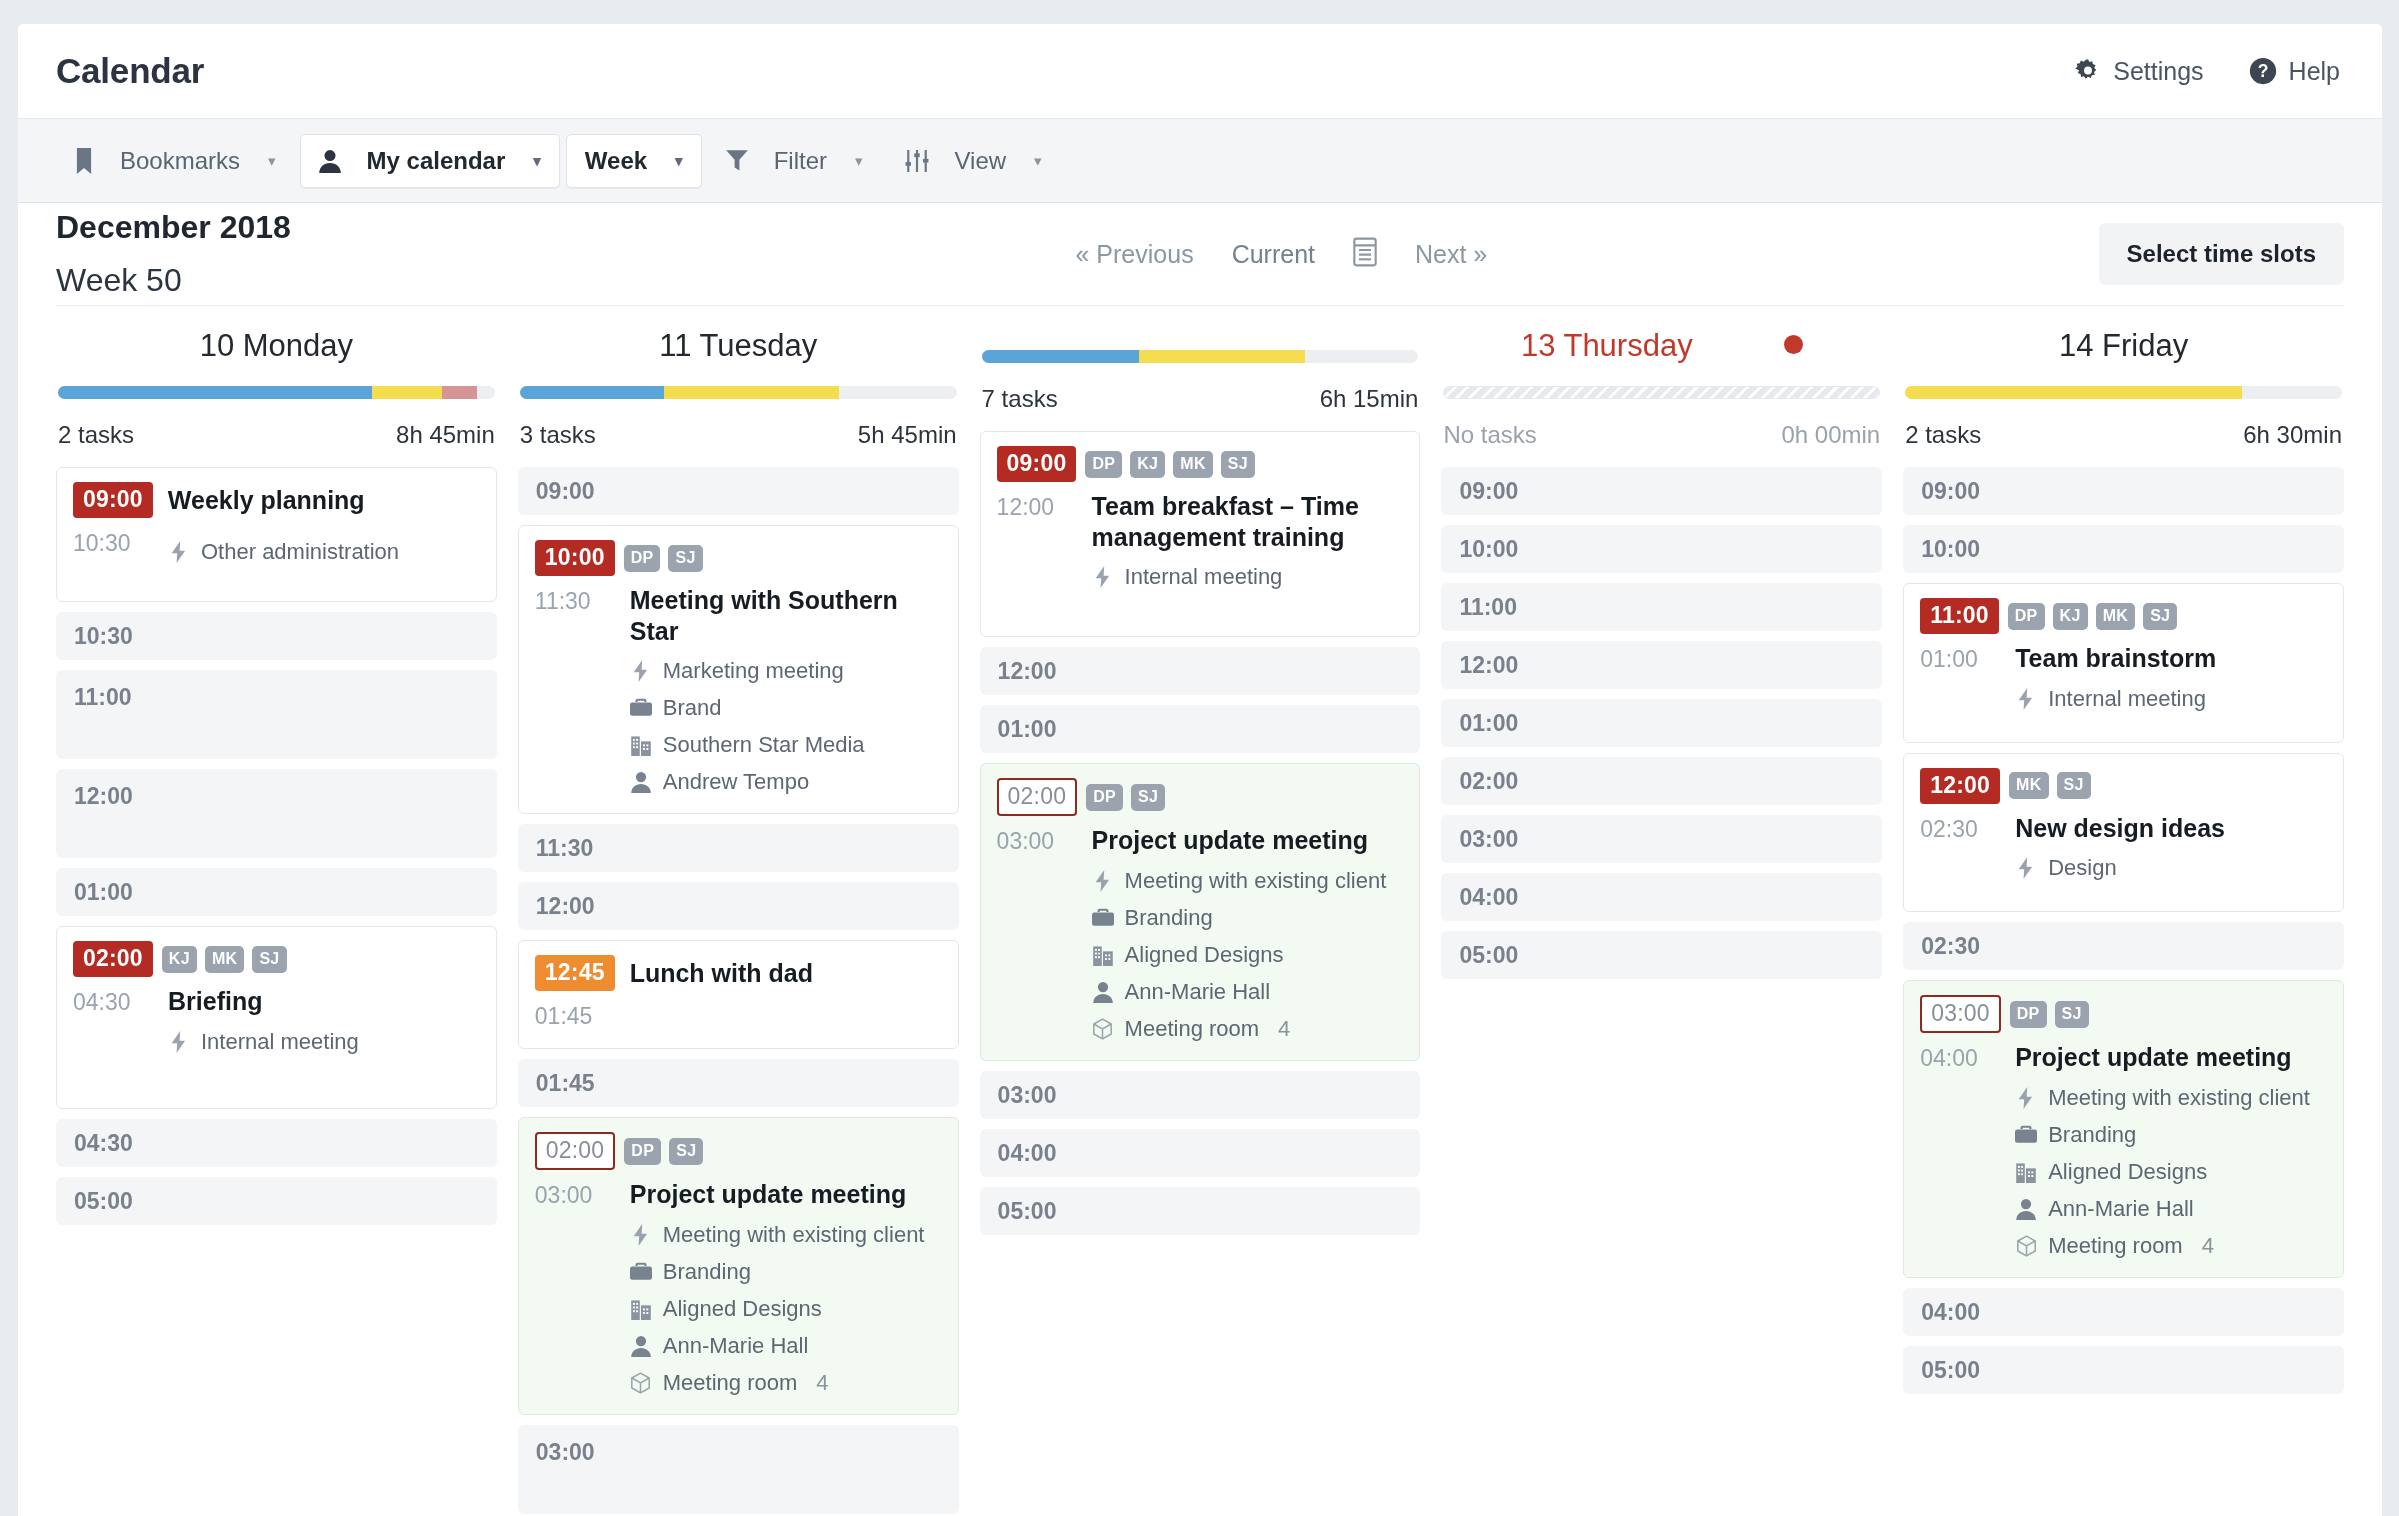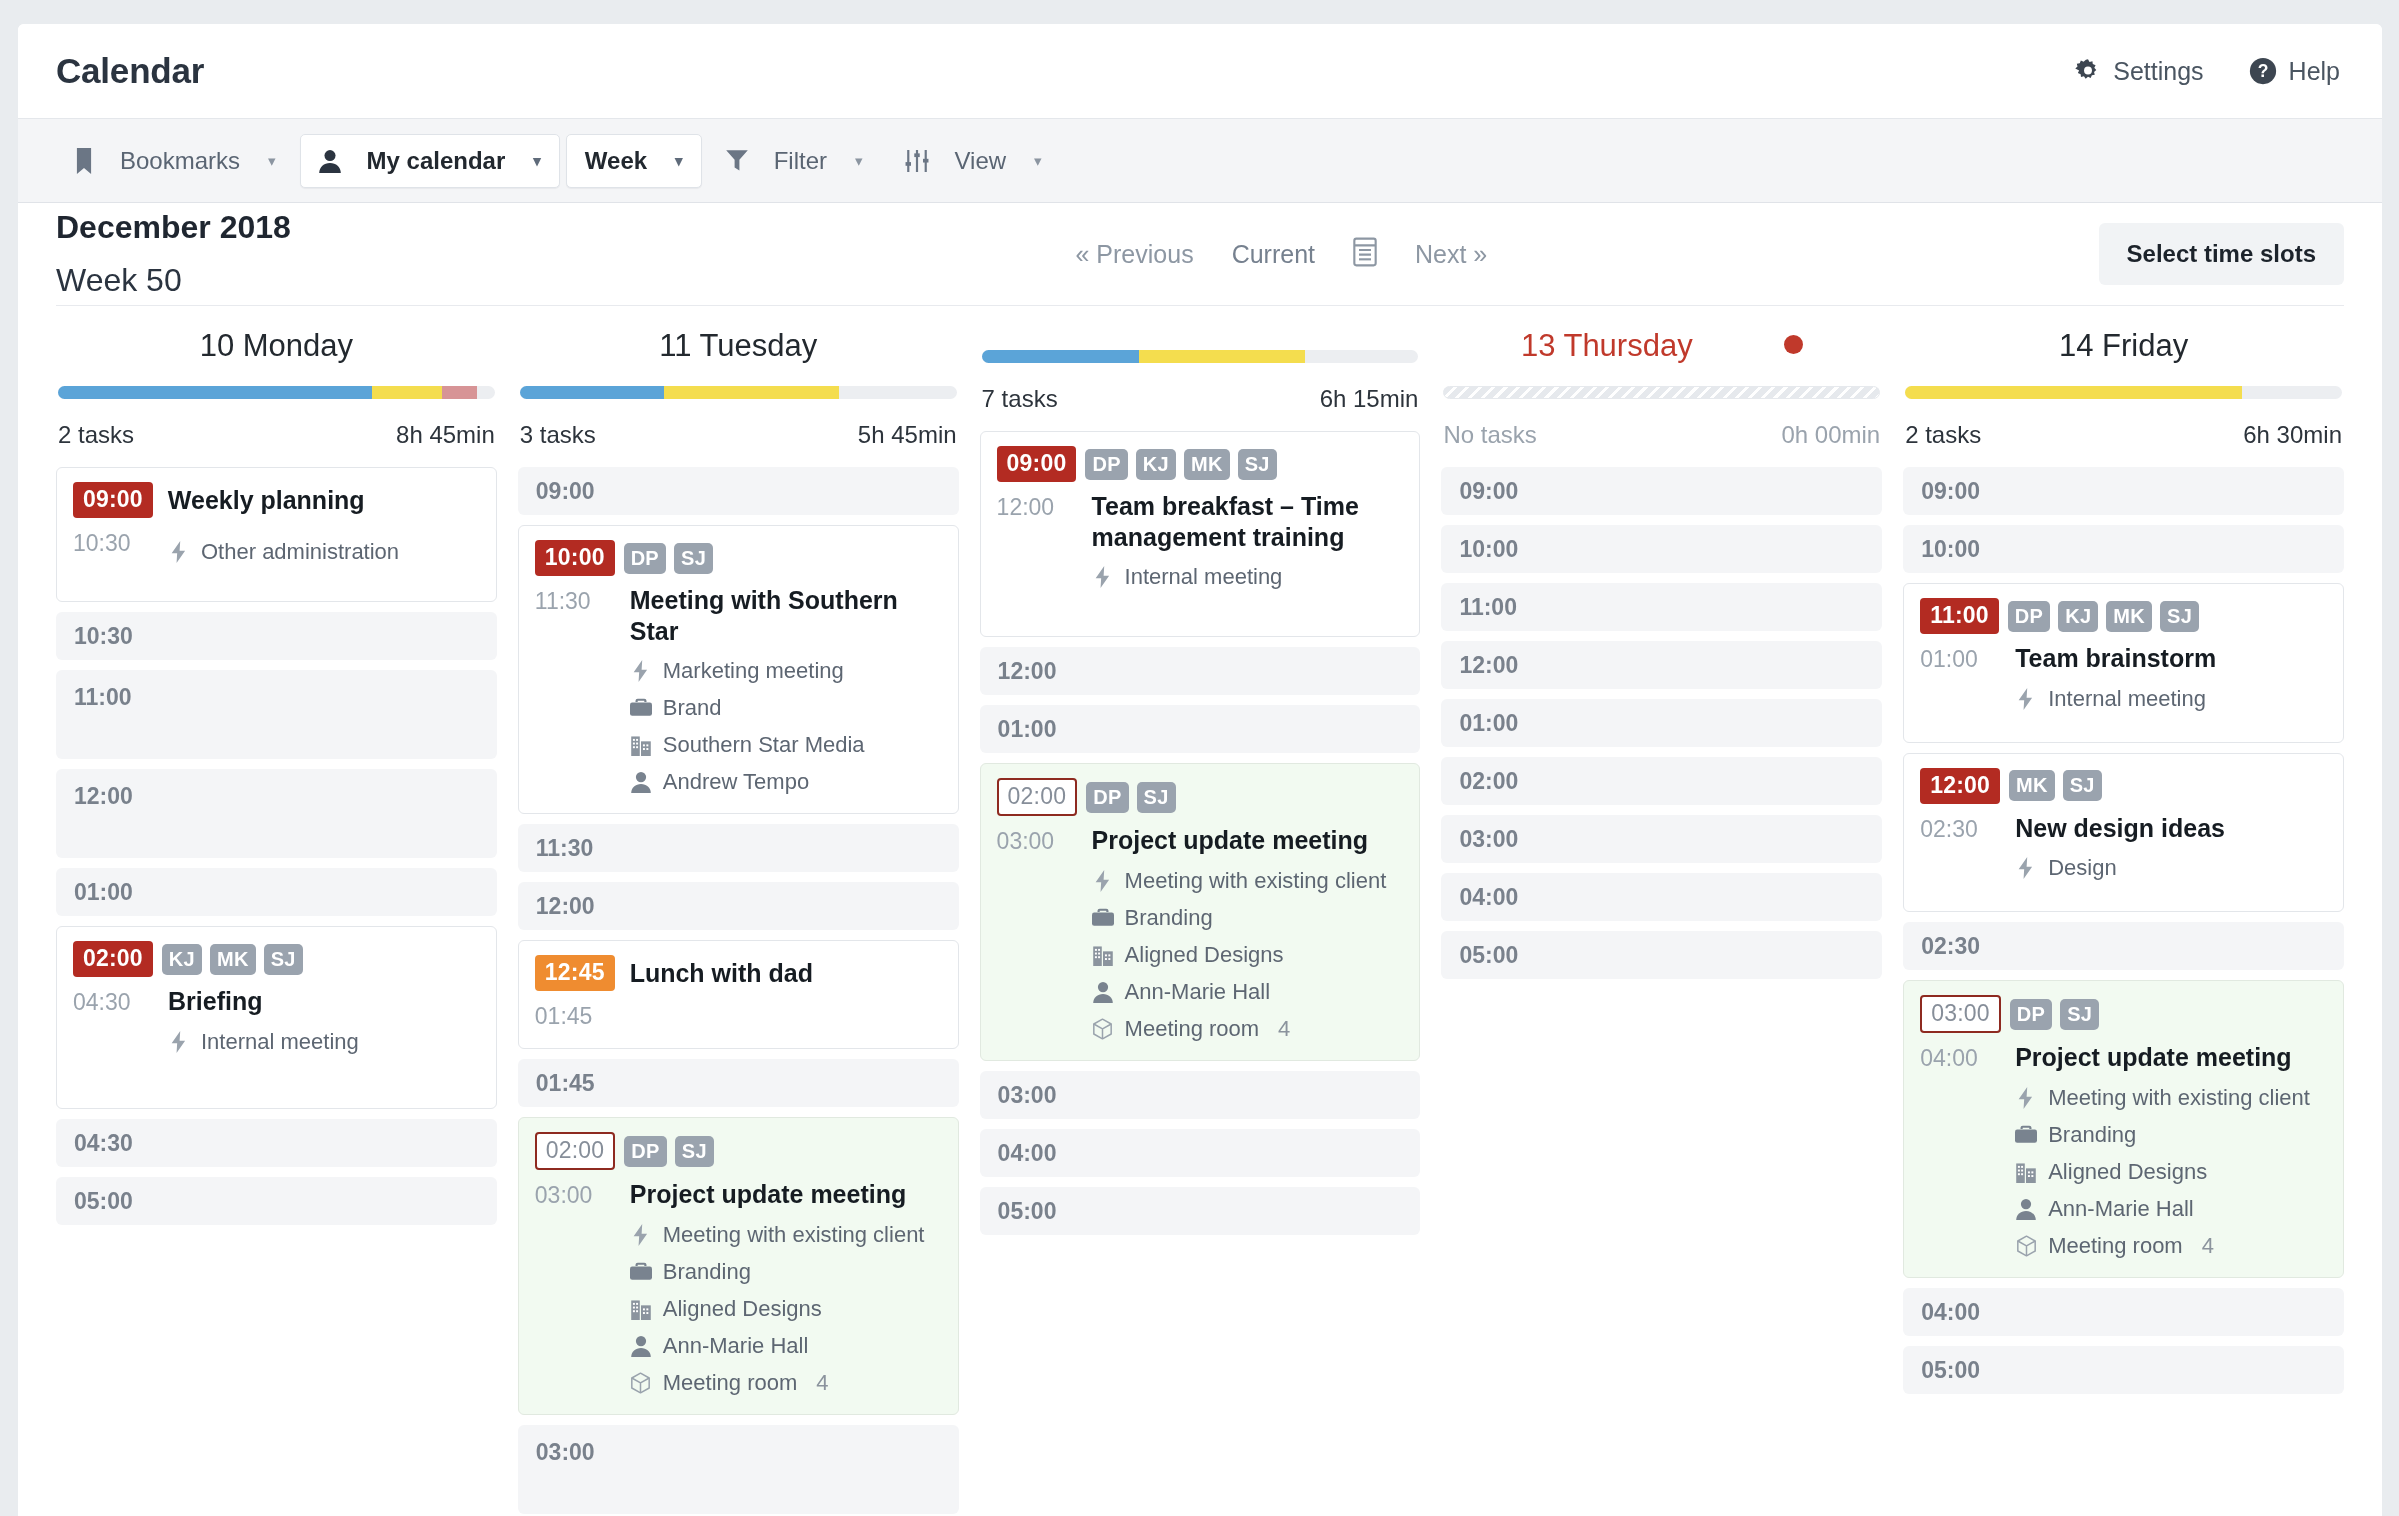--- a/index.html
+++ b/index.html
@@ -179,21 +179,21 @@
     background: #ffffff;
     border: 2px solid #8e2a20;
     color: #868e99;
     font-weight: normal;
     padding: 5px 9px 6px;
   }
   .avatars { display: flex; gap: 8px; }
   .avatar {
     background: #9aa3ae;
     color: #ffffff;
-    font-size: 20px; font-weight: bold;
+    font-size: 16px; font-weight: bold;
     border-radius: 5px;
     padding: 5px 7px 6px;
     line-height: 1;
     letter-spacing: 0.3px;
   }
 
   .ev-row2 { display: flex; gap: 14px; margin-top: 9px; }
   .endtime {
     font-size: 23px; color: #9aa3ad;
     min-width: 81px; flex: 0 0 auto;

